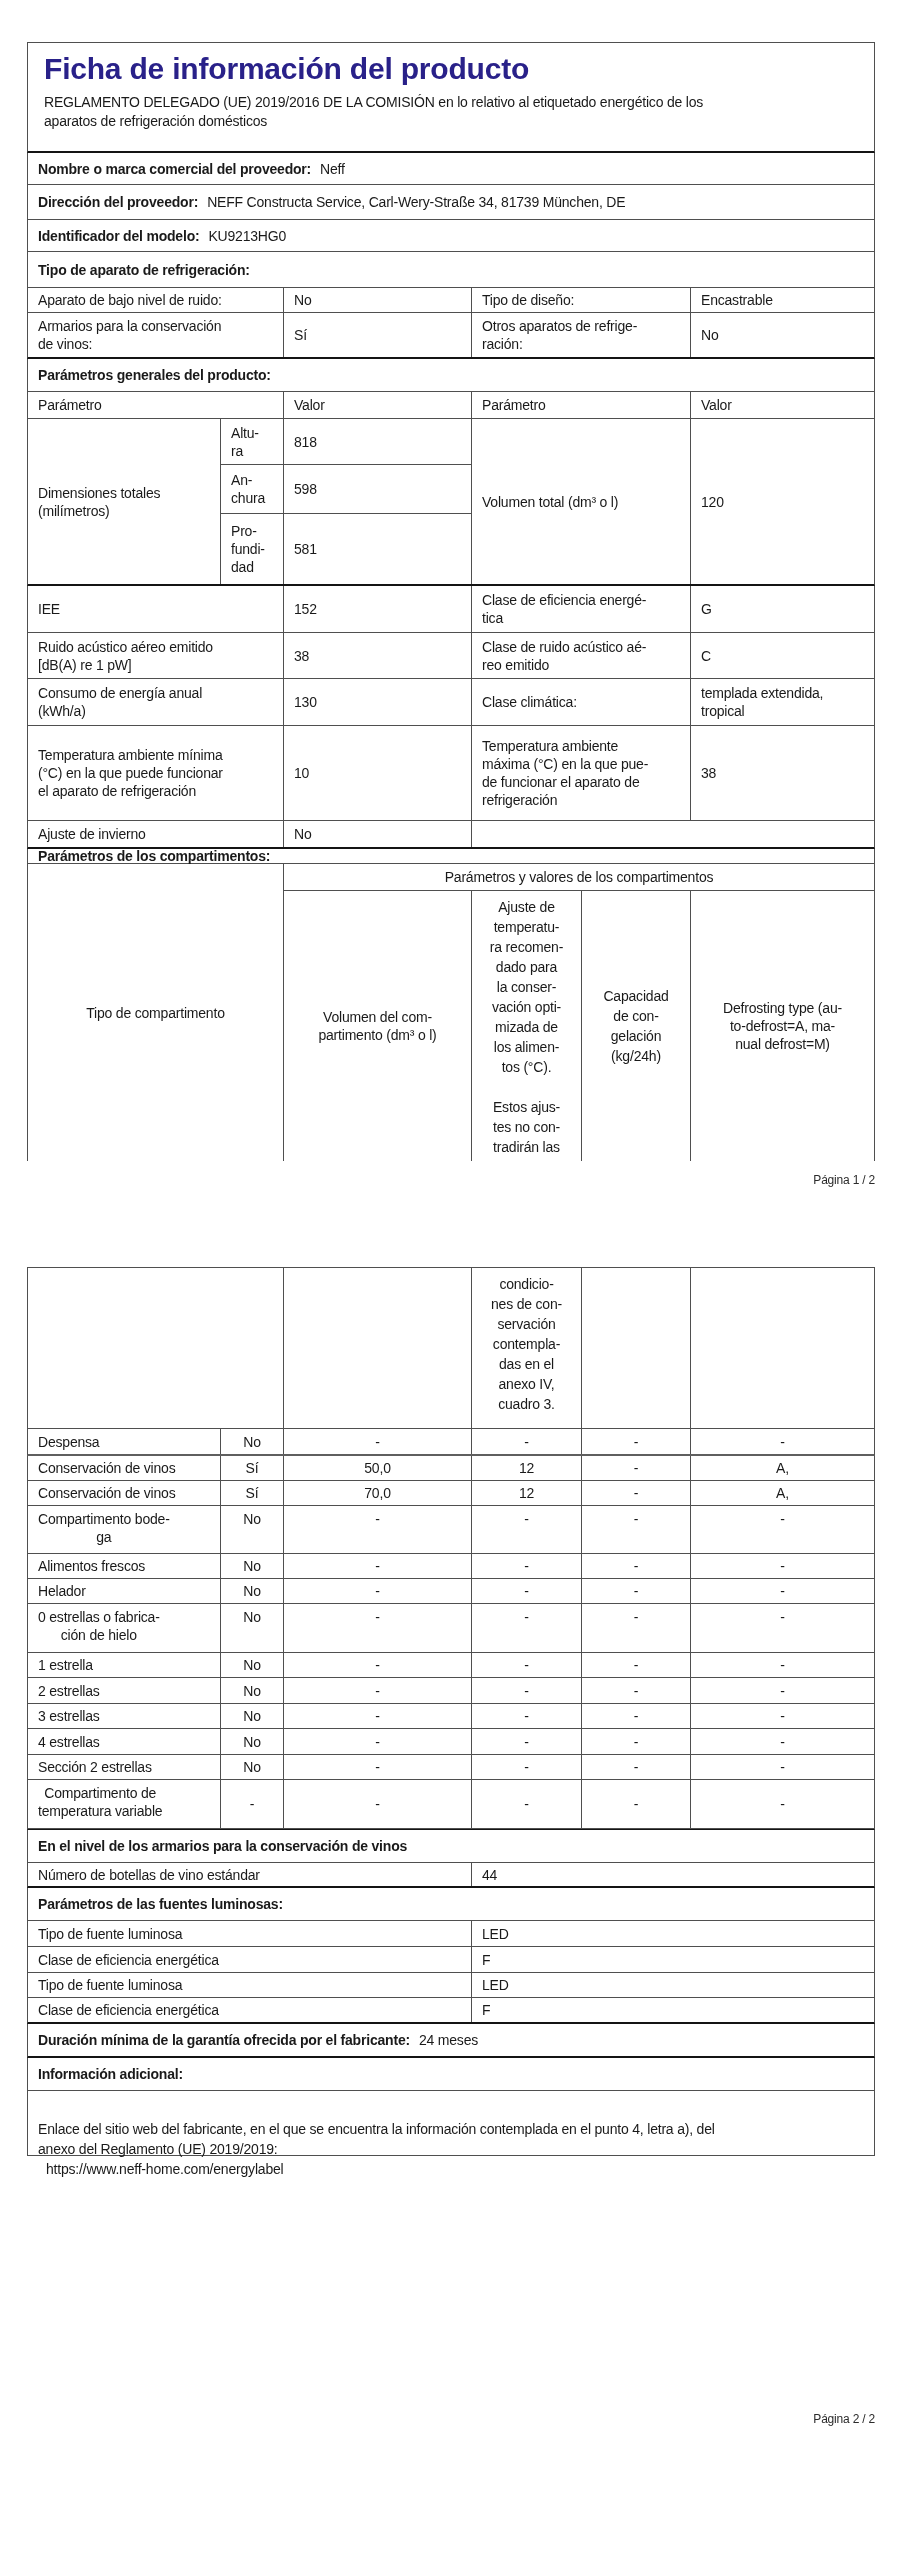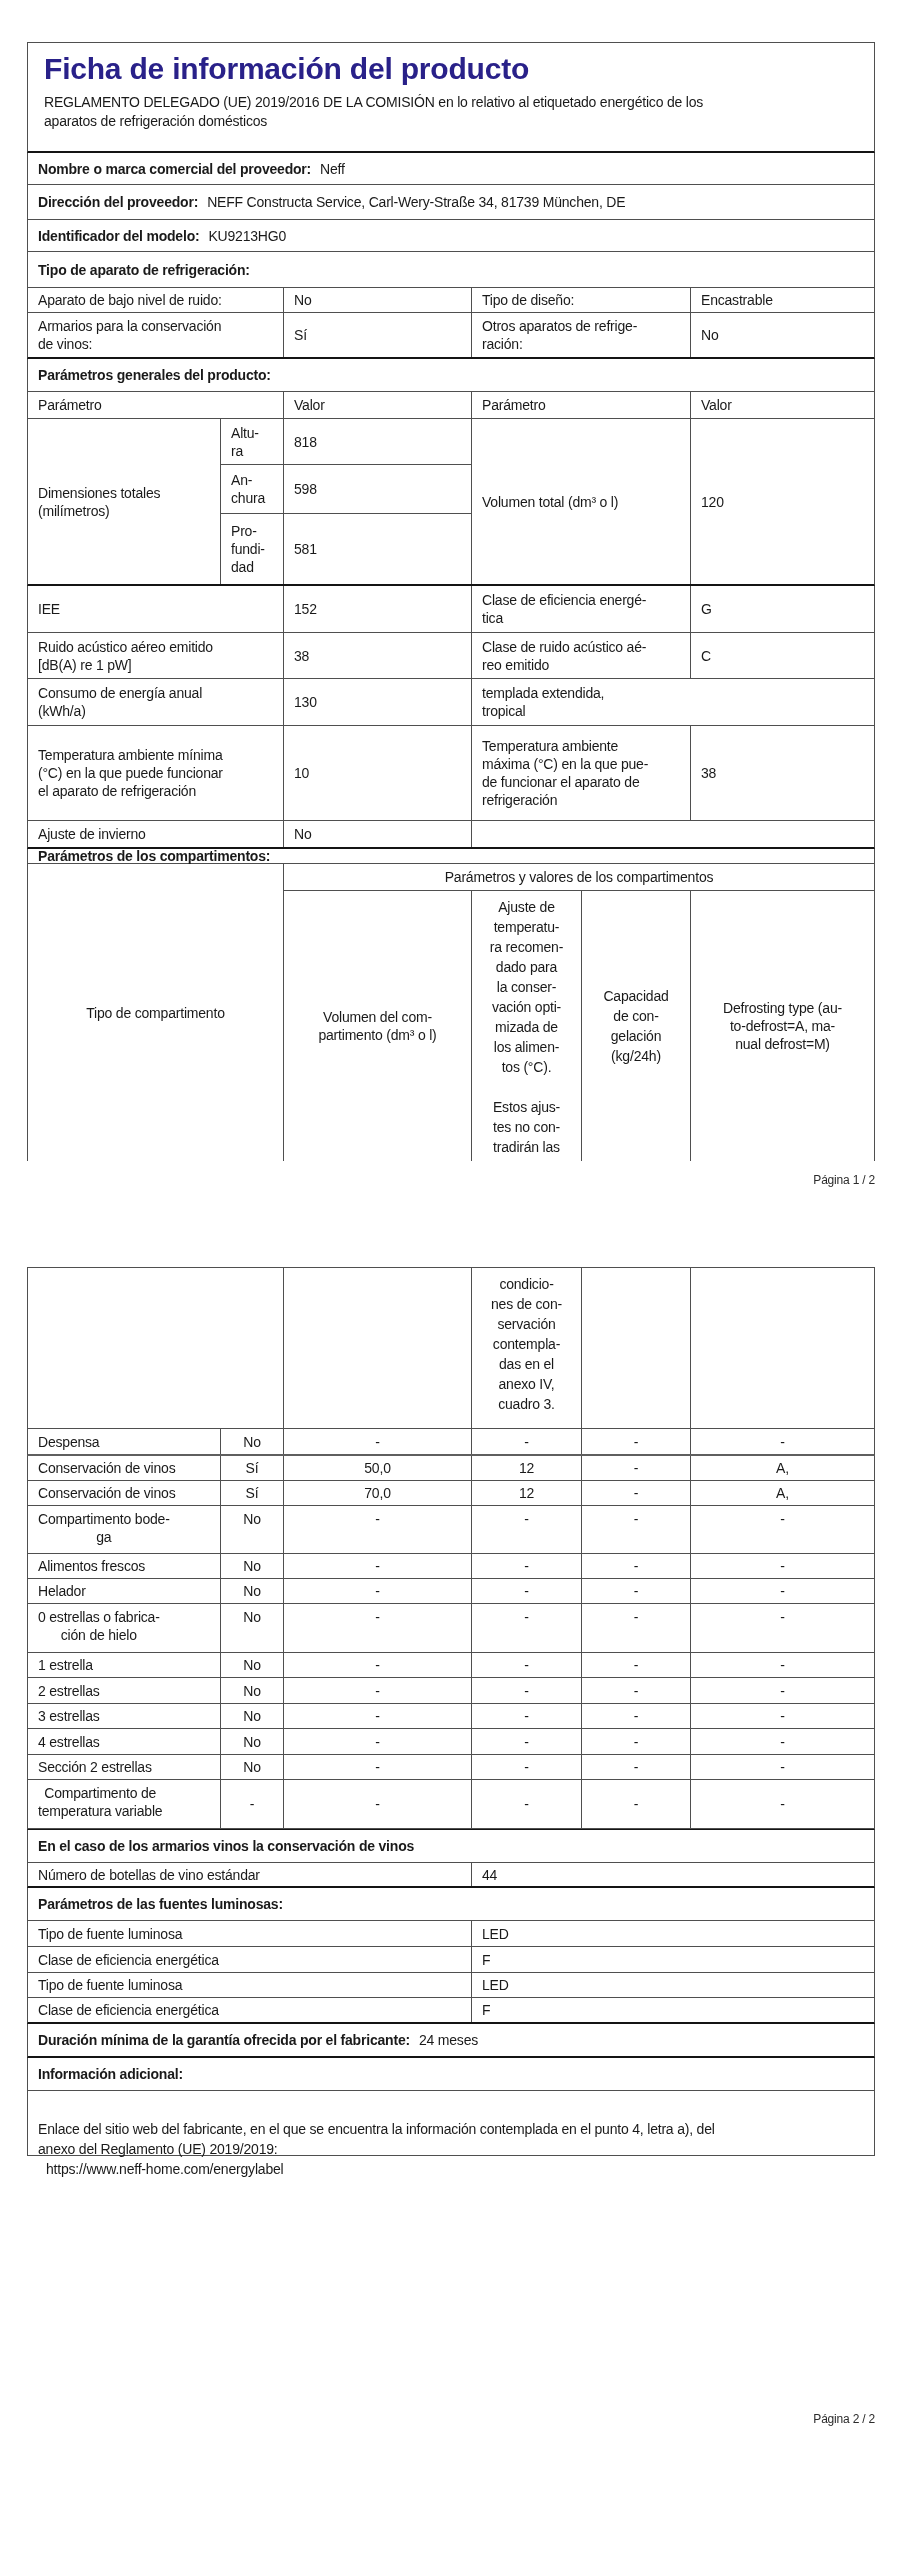--- a/index.html
+++ b/index.html
@@ -168,20 +168,21 @@
     <div class="cell wB">38</div>
     <div class="cell wC">Clase de ruido acústico aé-
 reo emitido</div>
     <div class="cell wD">C</div>
   </div>
 
   <div class="row" style="height:47px">
     <div class="cell wA">Consumo de energía anual
 (kWh/a)</div>
     <div class="cell wB">130</div>
+    <div class="cell wC">Clase climática:</div>
     <div class="cell wD">templada extendida,
 tropical</div>
   </div>
 
   <div class="row" style="height:95px">
     <div class="cell wA">Temperatura ambiente mínima
 (°C) en la que puede funcionar
 el aparato de refrigeración</div>
     <div class="cell wB">10</div>
     <div class="cell wC">Temperatura ambiente
@@ -361,21 +362,21 @@
     <div class="cell w1a name-cell" style="align-items:flex-start;padding-top:4px">Compartimento de
 temperatura variable</div>
     <div class="cell w1b ctr">-</div>
     <div class="cell wB ctr">-</div>
     <div class="cell w3 ctr">-</div>
     <div class="cell w4 ctr">-</div>
     <div class="cell wD ctr">-</div>
   </div>
 
   <div class="row" style="height:34px;border-top:1px solid var(--line-dark)">
-    <div class="cell bold" style="flex:1">En el caso de los armarios vinos la conservación de vinos</div>
+    <div class="cell bold" style="flex:1">En el nivel de los armarios para la conservación de vinos</div>
   </div>
 
   <div class="row bb2" style="height:25px">
     <div class="cell wHalf">Número de botellas de vino estándar</div>
     <div class="cell" style="flex:1">44</div>
   </div>
 
   <div class="row" style="height:33px">
     <div class="cell bold" style="flex:1">Parámetros de las fuentes luminosas:</div>
   </div>

